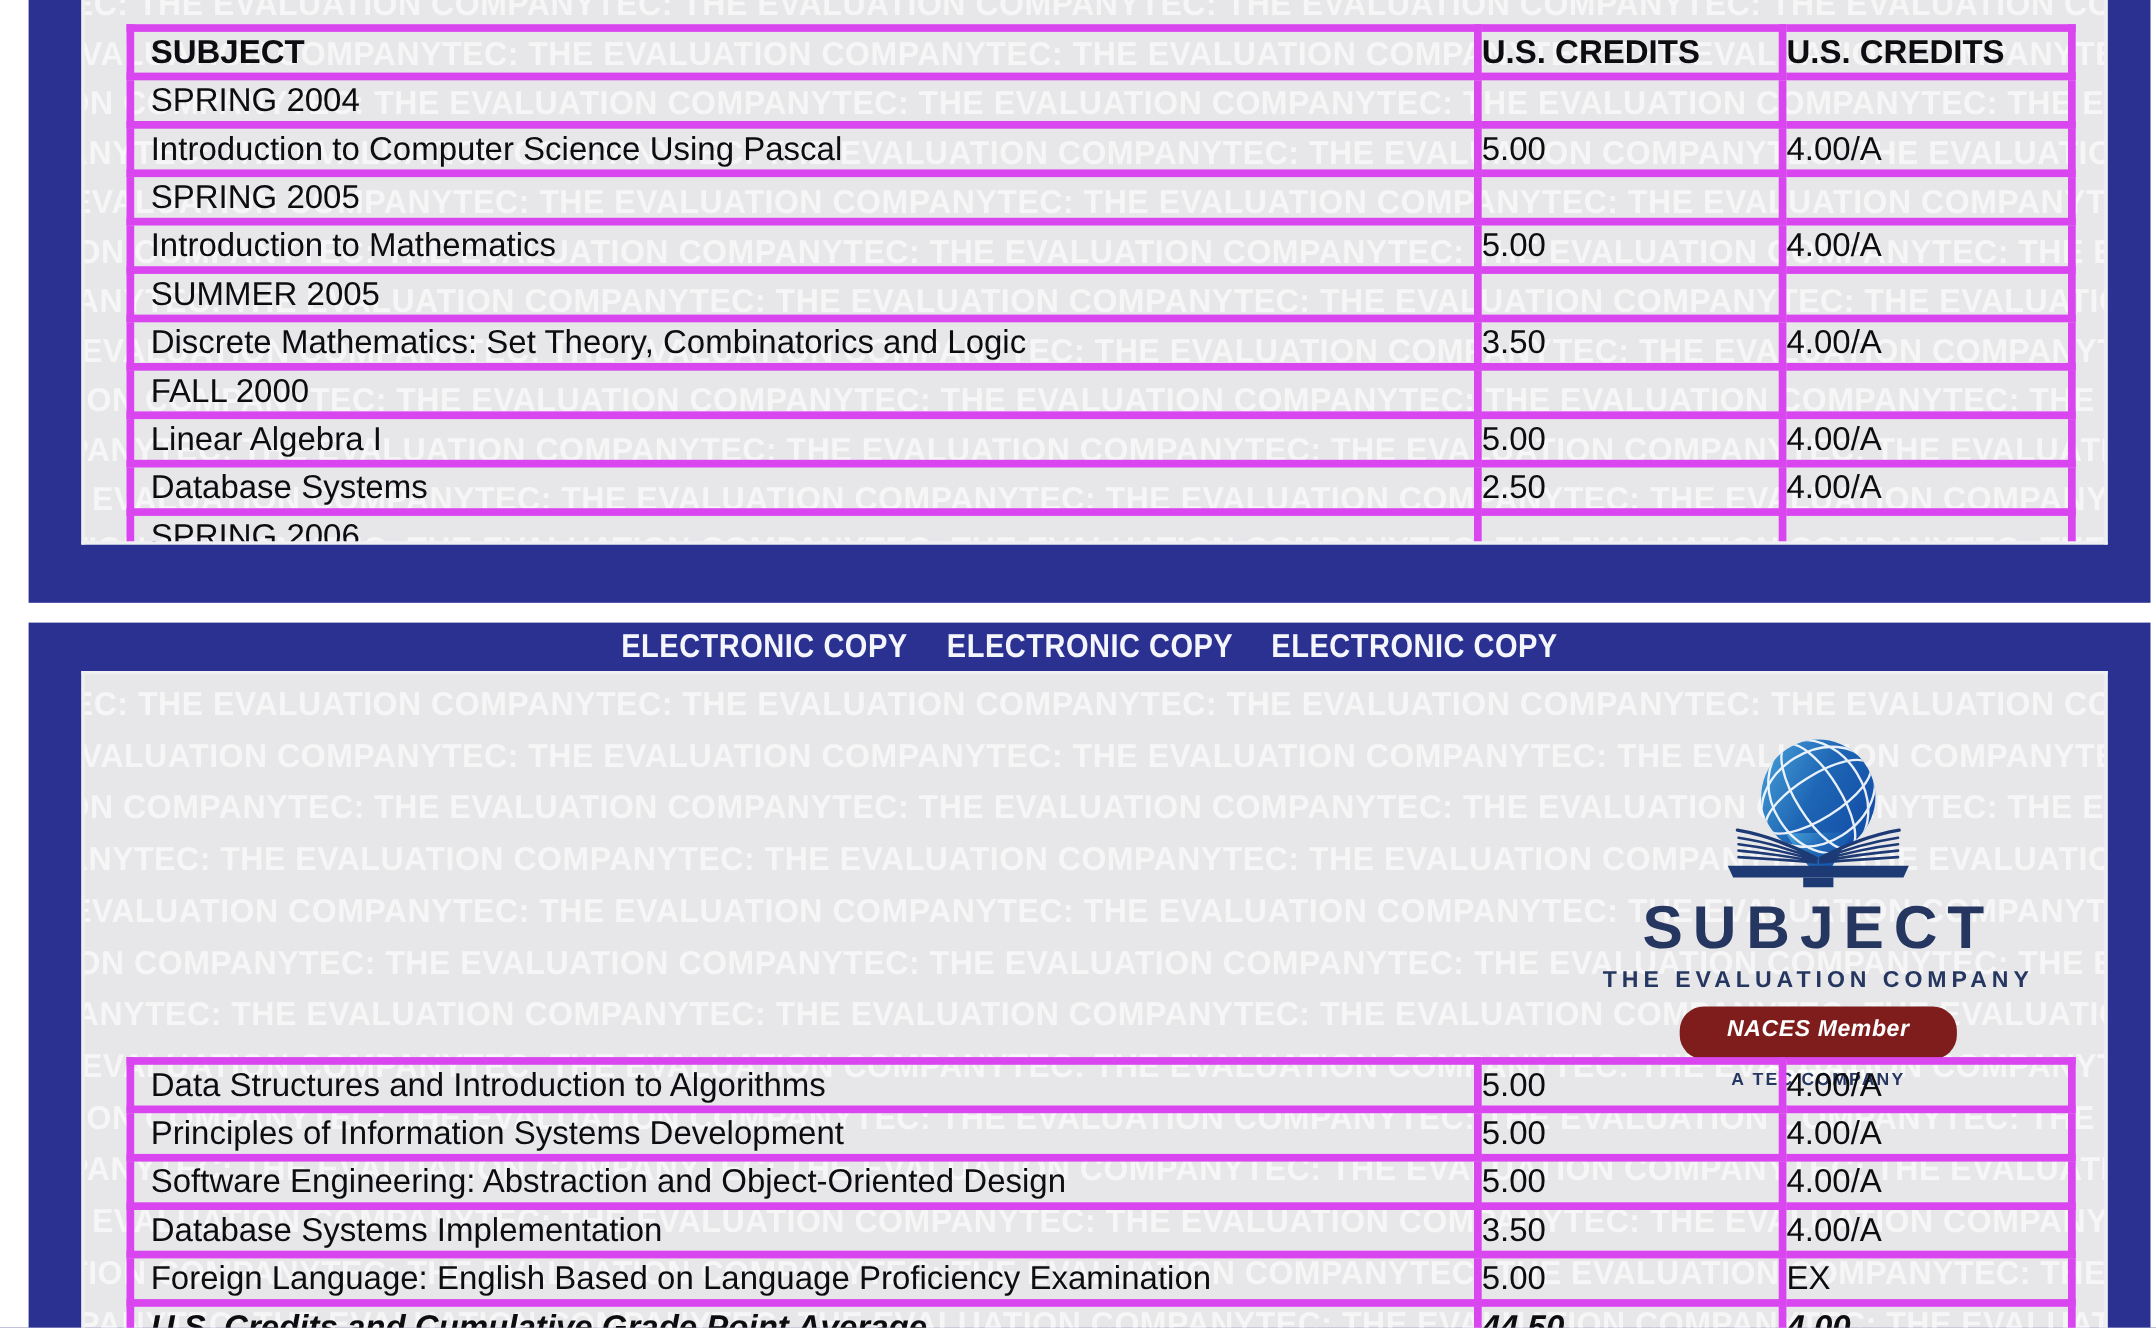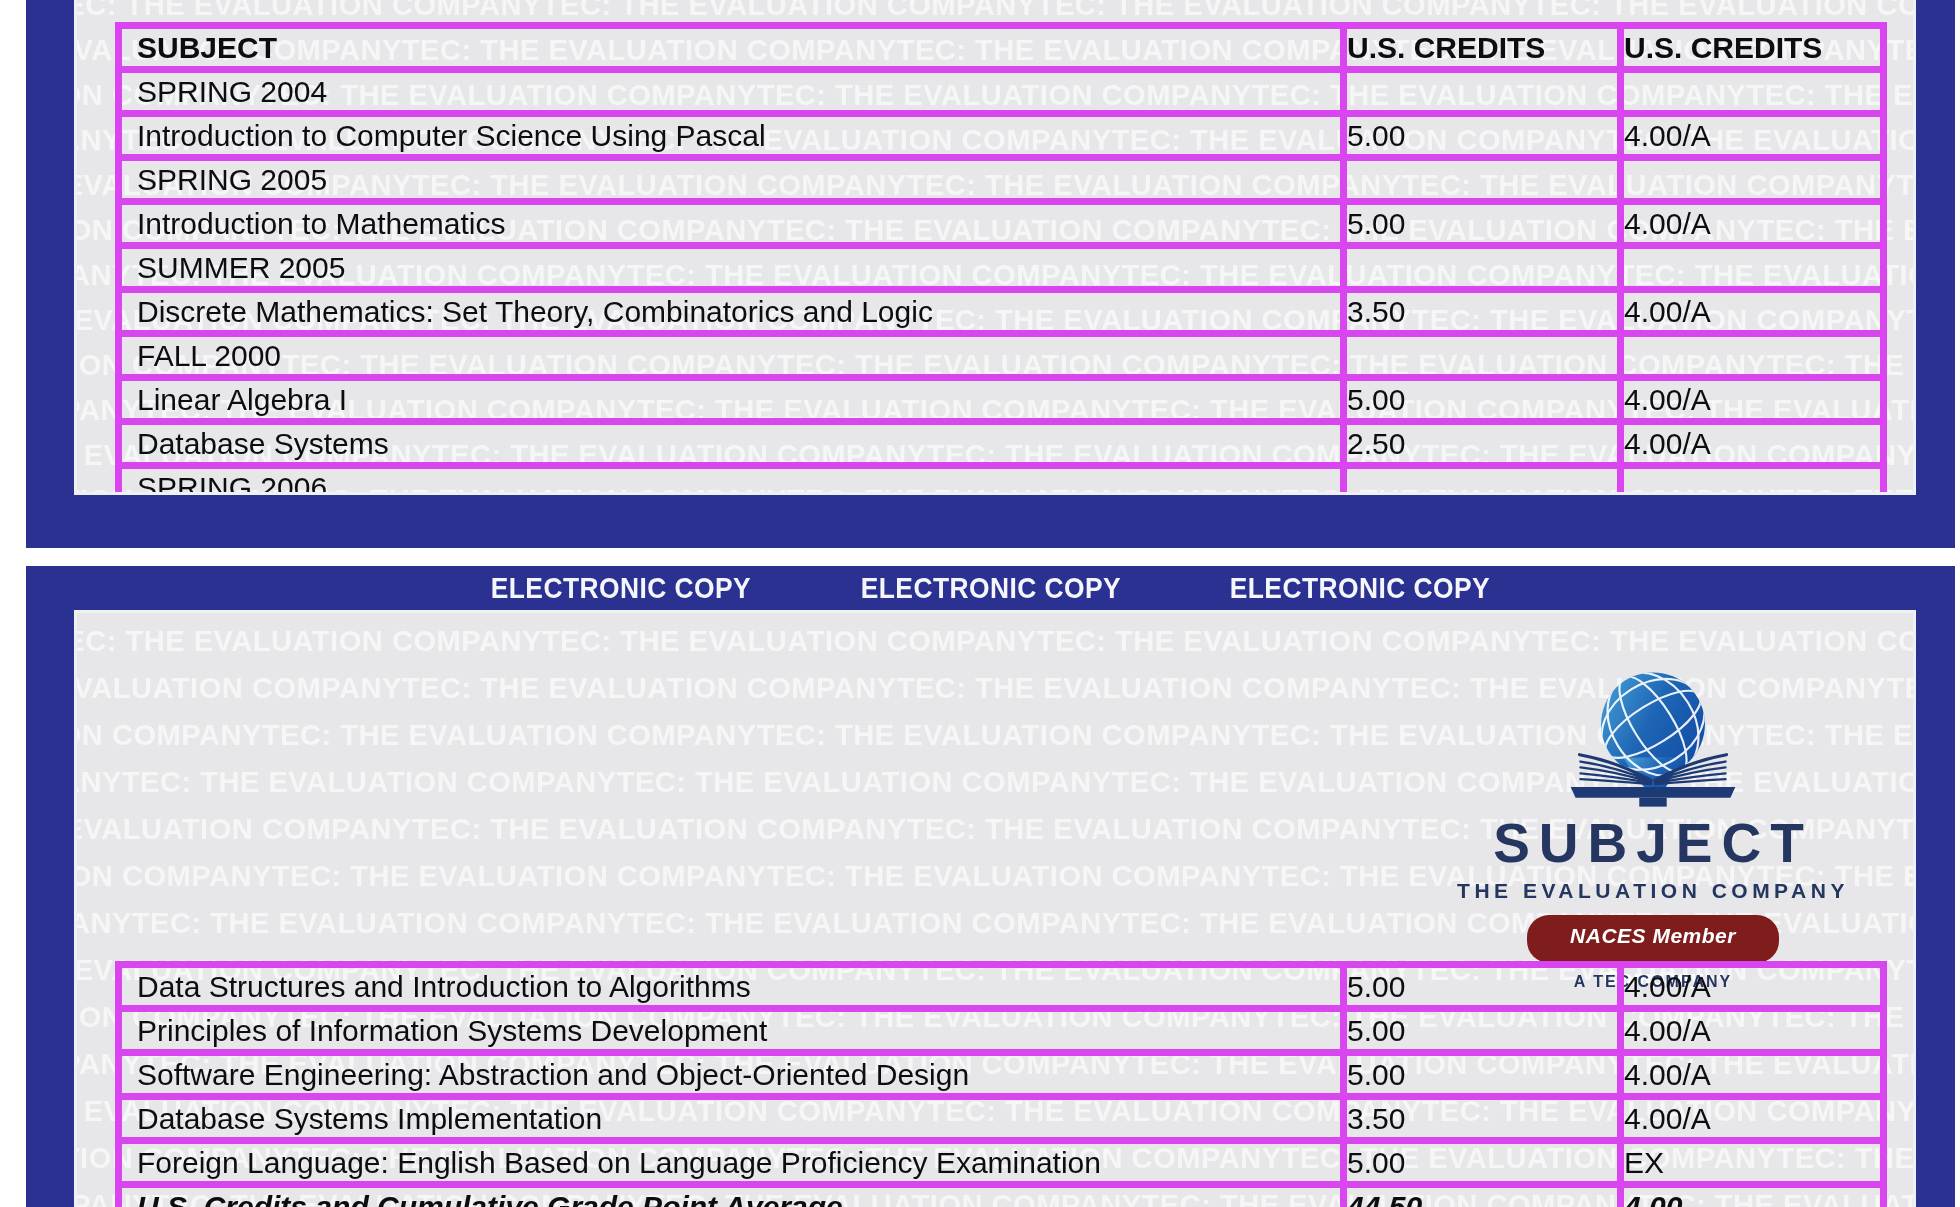--- a/index.html
+++ b/index.html
@@ -28,21 +28,21 @@
   }
   #page2 .wm-line{height:47px;line-height:47px;}
   
   .legend-band{
     position:absolute;left:0;bottom:0;width:100%;height:56px;line-height:56px;
     text-align:center;color:#f5f6fb;font-size:31px;font-weight:600;letter-spacing:.5px;
   }
   .legend-band span{display:inline-block;transform:scaleX(.9);transform-origin:center;white-space:nowrap;}
   .ecopy-band{
     position:absolute;left:0;top:0;width:100%;height:44px;
-    display:flex;justify-content:center;align-items:center;gap:74px;
+    display:flex;justify-content:center;align-items:center;
     color:#f5f6fb;font-size:30px;font-weight:600;letter-spacing:.5px;
   }
   .ecopy-band span{display:inline-block;transform:scaleX(.88);white-space:nowrap;}
   
   table.grades{
     position:absolute;left:38px;table-layout:fixed;width:1765px;
     border-collapse:collapse;border:3px solid #15151a;z-index:2;
     background:transparent;
   }
   #page1 table.grades{top:22px;}

